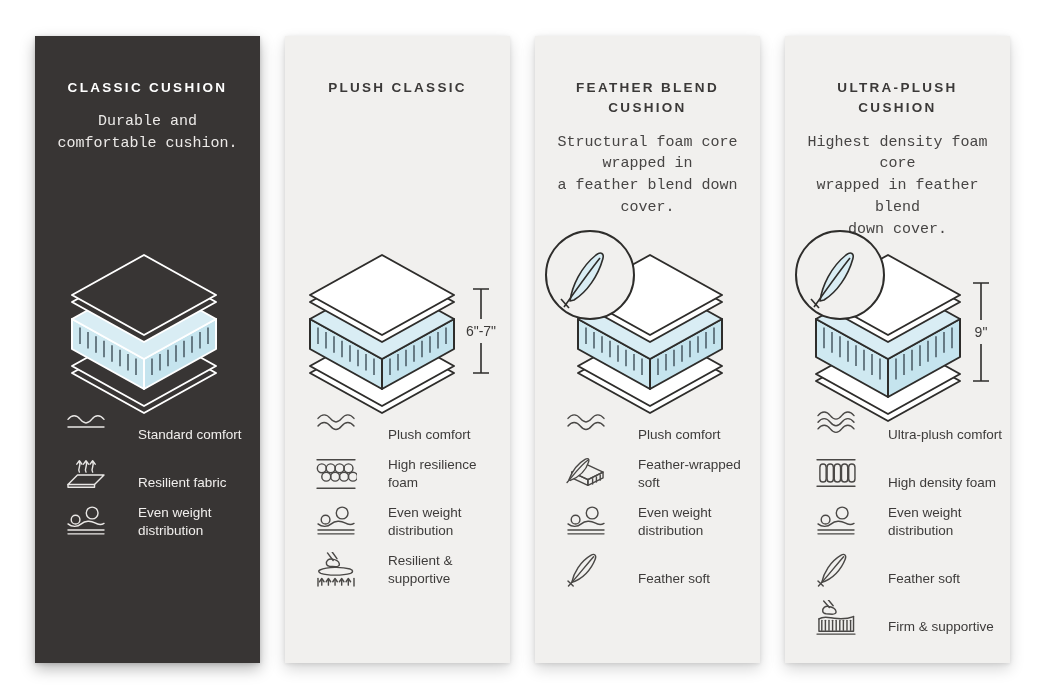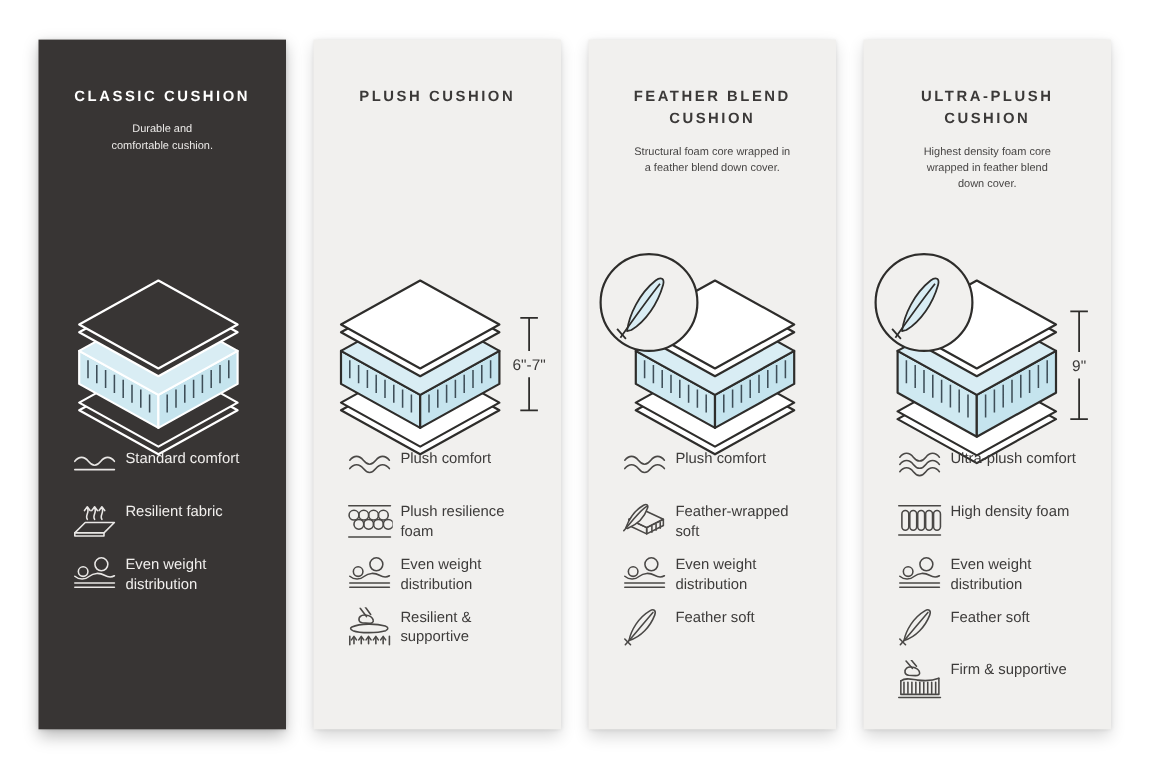--- a/index.html
+++ b/index.html
@@ -17,26 +17,26 @@
   }
   .panel.theme-dark{background:var(--dark-panel,#383534);box-shadow:0 6px 14px rgba(0,0,0,.28),0 1px 4px rgba(0,0,0,.15)}
   .title{
     margin:42px 8px 0;text-align:center;
     font-size:13.5px;font-weight:bold;letter-spacing:2.3px;line-height:1.5;
     white-space:pre-line;color:#3b3938;
   }
   .theme-dark .title{color:#ffffff}
   .desc{
     margin:13px auto 0;max-width:205px;text-align:center;
-    font-size:10px;line-height:1.45;white-space:pre-line;color:#474544;
+    font-size:15px;line-height:1.45;white-space:pre-line;color:#474544;font-family:Liberation Mono, monospace;
   }
   .theme-dark .desc{color:#eceae8}
   .illo{position:absolute;top:193px;left:50%;transform:translateX(-50%);pointer-events:none}
   .features{position:absolute;top:372px;left:30px;right:2px;margin:0;padding:0;list-style:none}
-  .feature{display:flex;align-items:flex-start;gap:7px;margin-bottom:12px;min-height:36px}
+  .feature{display:flex;align-items:flex-end;gap:31px;margin-bottom:12px;min-height:36px}
   .ficon{flex:0 0 42px;display:flex;align-items:center;justify-content:center;color:#4a4846}
   .theme-dark .ficon{color:#e9e7e5}
   .flabel{font-size:13.5px;line-height:1.32;white-space:pre-line;color:#3d3b3a}
   .theme-dark .flabel{color:#f1efed}
 </style>
 </head>
 <body>
 
 <main class="board">
 
@@ -89,21 +89,21 @@
               <path d="M3 31.5 H41"></path>
             </svg>
           </span>
           <span class="flabel">Even weight
 distribution</span>
         </li>
       </ul>
   </section>
 
   <section class="panel theme-light">
-    <h2 class="title">PLUSH CUSHION</h2>
+    <h2 class="title">PLUSH CLASSIC</h2>
     <div class="illo"><svg width="232" height="206" viewBox="0 -20 232 206">
           <path d="M 28 124 L 100 84 L 172 124 L 100 164 Z" fill="#ffffff" stroke="#2e2d2b" stroke-width="2" stroke-linejoin="round"></path>
           <path d="M 28 117 L 100 77 L 172 117 L 100 157 Z" fill="#ffffff" stroke="#2e2d2b" stroke-width="2" stroke-linejoin="round"></path>
           <path d="M 28 70 L 100 110 L 100 140 L 28 100 Z" fill="#cfe9f1" stroke="#2e2d2b" stroke-width="2" stroke-linejoin="round"></path>
           <path d="M 172 70 L 100 110 L 100 140 L 172 100 Z" fill="#c5e4ee" stroke="#2e2d2b" stroke-width="2" stroke-linejoin="round"></path>
           <path d="M 36 78.44444444444444 V 94.94444444444444 M 108 109.55555555555556 V 126.05555555555556 M 44 82.88888888888889 V 99.38888888888889 M 116 105.11111111111111 V 121.61111111111111 M 52 87.33333333333333 V 103.83333333333333 M 124 100.66666666666667 V 117.16666666666667 M 60 91.77777777777777 V 108.27777777777777 M 132 96.22222222222223 V 112.72222222222223 M 68 96.22222222222223 V 112.72222222222223 M 140 91.77777777777777 V 108.27777777777777 M 76 100.66666666666666 V 117.16666666666666 M 148 87.33333333333334 V 103.83333333333334 M 84 105.11111111111111 V 121.61111111111111 M 156 82.88888888888889 V 99.38888888888889 M 92 109.55555555555556 V 126.05555555555556 M 164 78.44444444444444 V 94.94444444444444 " stroke="#3e4e58" stroke-width="1.4" fill="none"></path>
           <path d="M 28 70 L 100 30 L 172 70 L 100 110 Z" fill="#d9edf4" stroke="#2e2d2b" stroke-width="2" stroke-linejoin="round"></path>
           <path d="M 28 53 L 100 13 L 172 53 L 100 93 Z" fill="#ffffff" stroke="#2e2d2b" stroke-width="2" stroke-linejoin="round"></path>
           <path d="M 28 46 L 100 6 L 172 46 L 100 86 Z" fill="#ffffff" stroke="#2e2d2b" stroke-width="2" stroke-linejoin="round"></path>
           <g>
@@ -129,21 +129,21 @@
               <circle cx="7" cy="13" r="4.7"></circle>
               <circle cx="16.4" cy="13" r="4.7"></circle>
               <circle cx="25.8" cy="13" r="4.7"></circle>
               <circle cx="35.2" cy="13" r="4.7"></circle>
               <circle cx="11.7" cy="21.8" r="4.7"></circle>
               <circle cx="21.1" cy="21.8" r="4.7"></circle>
               <circle cx="30.5" cy="21.8" r="4.7"></circle>
               <circle cx="39.9" cy="21.8" r="4.7"></circle>
             </svg>
           </span>
-          <span class="flabel">Plush resilience
+          <span class="flabel">High resilience
 foam</span>
         </li>
         <li class="feature">
           <span class="ficon">
             <svg viewBox="0 0 44 38" width="42" height="36" fill="none" stroke="currentColor" stroke-width="1.5" stroke-linecap="round" stroke-linejoin="round">
               <circle cx="11" cy="16.5" r="4.6"></circle>
               <circle cx="28.5" cy="9.5" r="6.2"></circle>
               <path d="M3 21 C7 24.5 13 24.5 17 21 C21 17.5 27 17.5 31.5 20 C35 22 38.5 22 41 20.5"></path>
               <path d="M3 27.5 H41"></path>
               <path d="M3 31.5 H41"></path>

